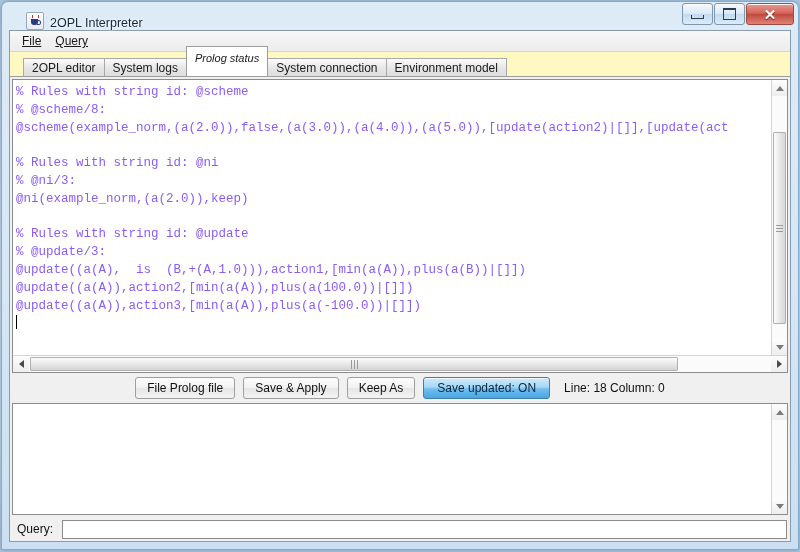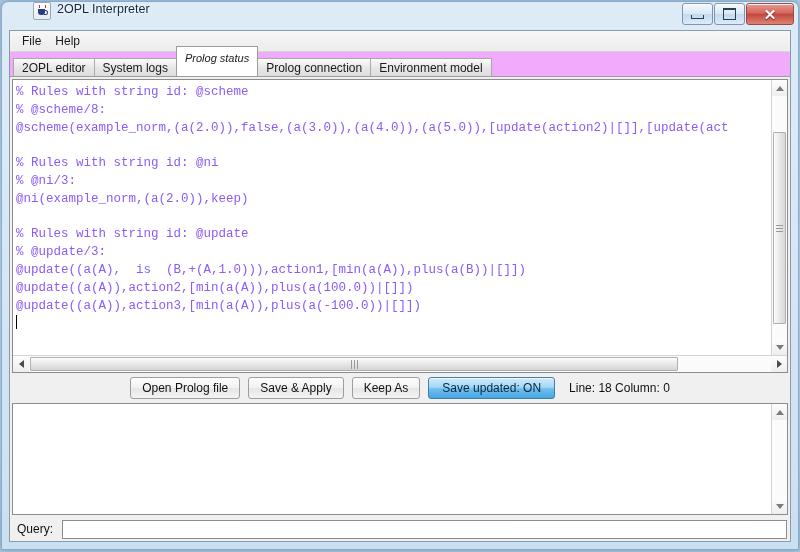--- a/index.html
+++ b/index.html
@@ -31,24 +31,23 @@
     display: flex;
     flex-direction: column;
   }
 
   
   #titlebar {
     position: relative;
     height: 28px;
     flex: 0 0 28px;
     display: flex;
-    align-items: flex-start;
+    align-items: flex-end;
     padding-left: 24px;
     background: transparent;
-    margin-left: 7px;
   }
   .java-icon {
     width: 16px; height: 16px;
     border: 1px solid #9aa7b4;
     background: linear-gradient(180deg,#ffffff,#e7ecf1);
     border-radius: 2px;
     position: relative;
     flex: 0 0 16px;
     margin-right: 6px;
   }
@@ -148,31 +147,32 @@
     display: flex;
     align-items: center;
     padding-left: 5px;
     box-sizing: border-box;
   }
   .menu-item {
     font-size: 12px;
     color: #1a1a1a;
     padding: 2px 7px;
     cursor: default;
+    text-decoration: underline;
   }
 
   
   #tabstrip {
     flex: 0 0 24px;
     height: 24px;
     position: relative;
     display: flex;
     align-items: flex-end;
-    padding-left: 3px;
-    background: #f0abfc;
+    padding-left: 13px;
+    background: #fef9c3;
     box-sizing: border-box;
   }
   .tab {
     font-size: 12px;
     color: #1a1a1a;
     padding: 3px 8px 3px 8px;
     border: 1px solid #a8a8a8;
     border-bottom: none;
     background: linear-gradient(180deg,#fbfbfb 0%,#e6e6e6 55%,#dedede 100%);
     margin-right: -1px;
@@ -428,28 +428,28 @@
         <div class="winbtn close">
           <span class="glyph-close">✕</span>
         </div>
       </div>
     </div>
 
     <div id="client">
 
       <div id="menubar">
         <div class="menu-item">File</div>
-        <div class="menu-item">Help</div>
+        <div class="menu-item">Query</div>
       </div>
 
       <div id="tabstrip">
         <div class="tab">2OPL editor</div>
         <div class="tab">System logs</div>
         <div class="tab active">Prolog status</div>
-        <div class="tab">Prolog connection</div>
+        <div class="tab">System connection</div>
         <div class="tab">Environment model</div>
       </div>
 
       <div id="tabcontent">
 
         <div id="editor-pane">
           <div id="editor-row">
             <div id="code"><span>% Rules with string id: @scheme
 % @scheme/8:
 @scheme(example_norm,(a(2.0)),false,(a(3.0)),(a(4.0)),(a(5.0)),[update(action2)|[]],[update(act
@@ -487,21 +487,21 @@
                 <div class="grip-h"></div>
               </div>
             </div>
             <div class="sb-arrow">
               <div class="tri-right"></div>
             </div>
           </div>
         </div>
 
         <div id="buttonbar">
-          <div class="btn">Open Prolog file</div>
+          <div class="btn">File Prolog file</div>
           <div class="btn">Save &amp; Apply</div>
           <div class="btn">Keep As</div>
           <div class="btn toggle-on">Save updated:  ON</div>
           <div id="caret-status">Line: 18 Column: 0</div>
         </div>
 
         <div id="output-pane">
           <div id="output-text"></div>
           <div class="vscroll">
             <div class="sb-arrow">

